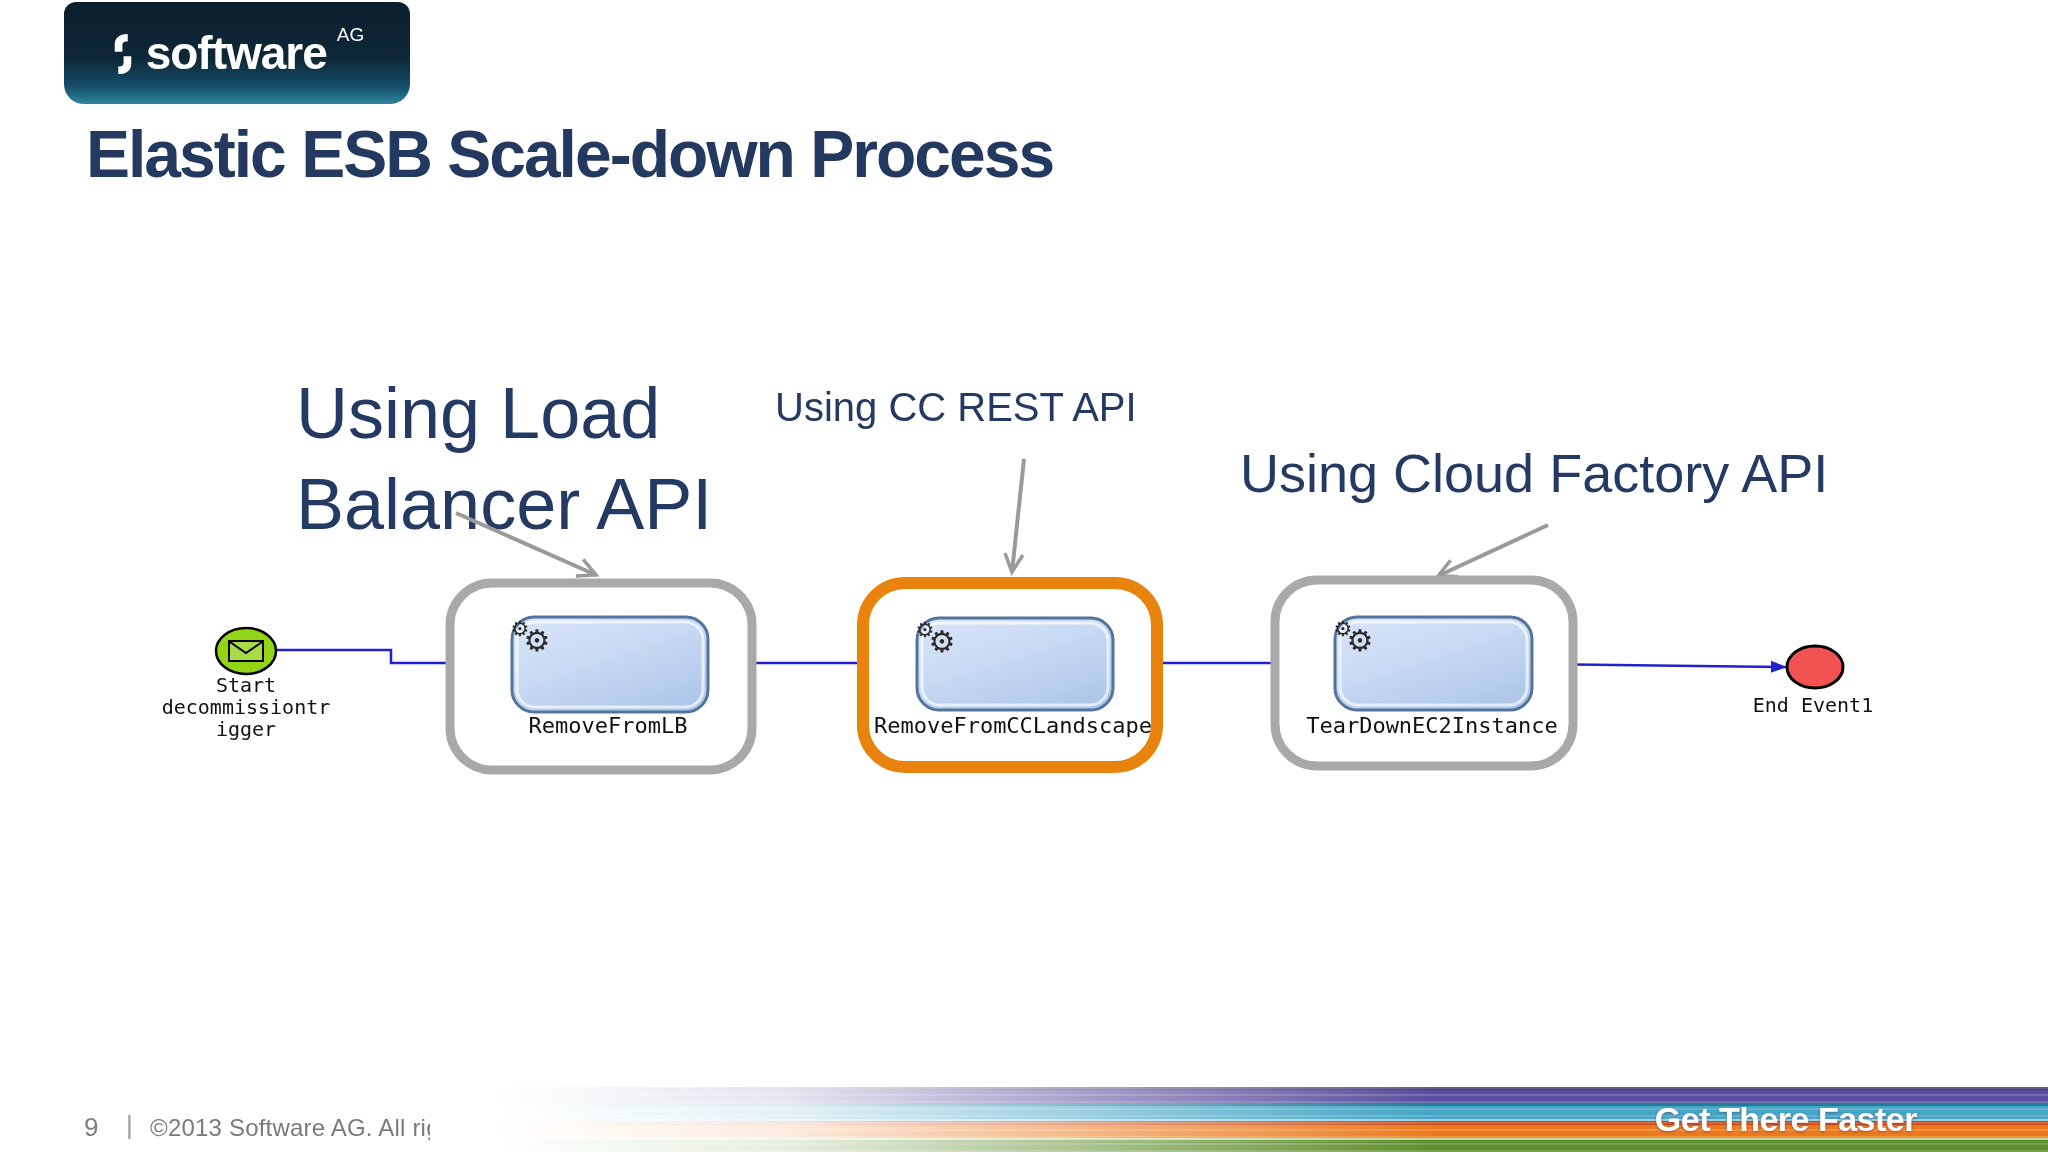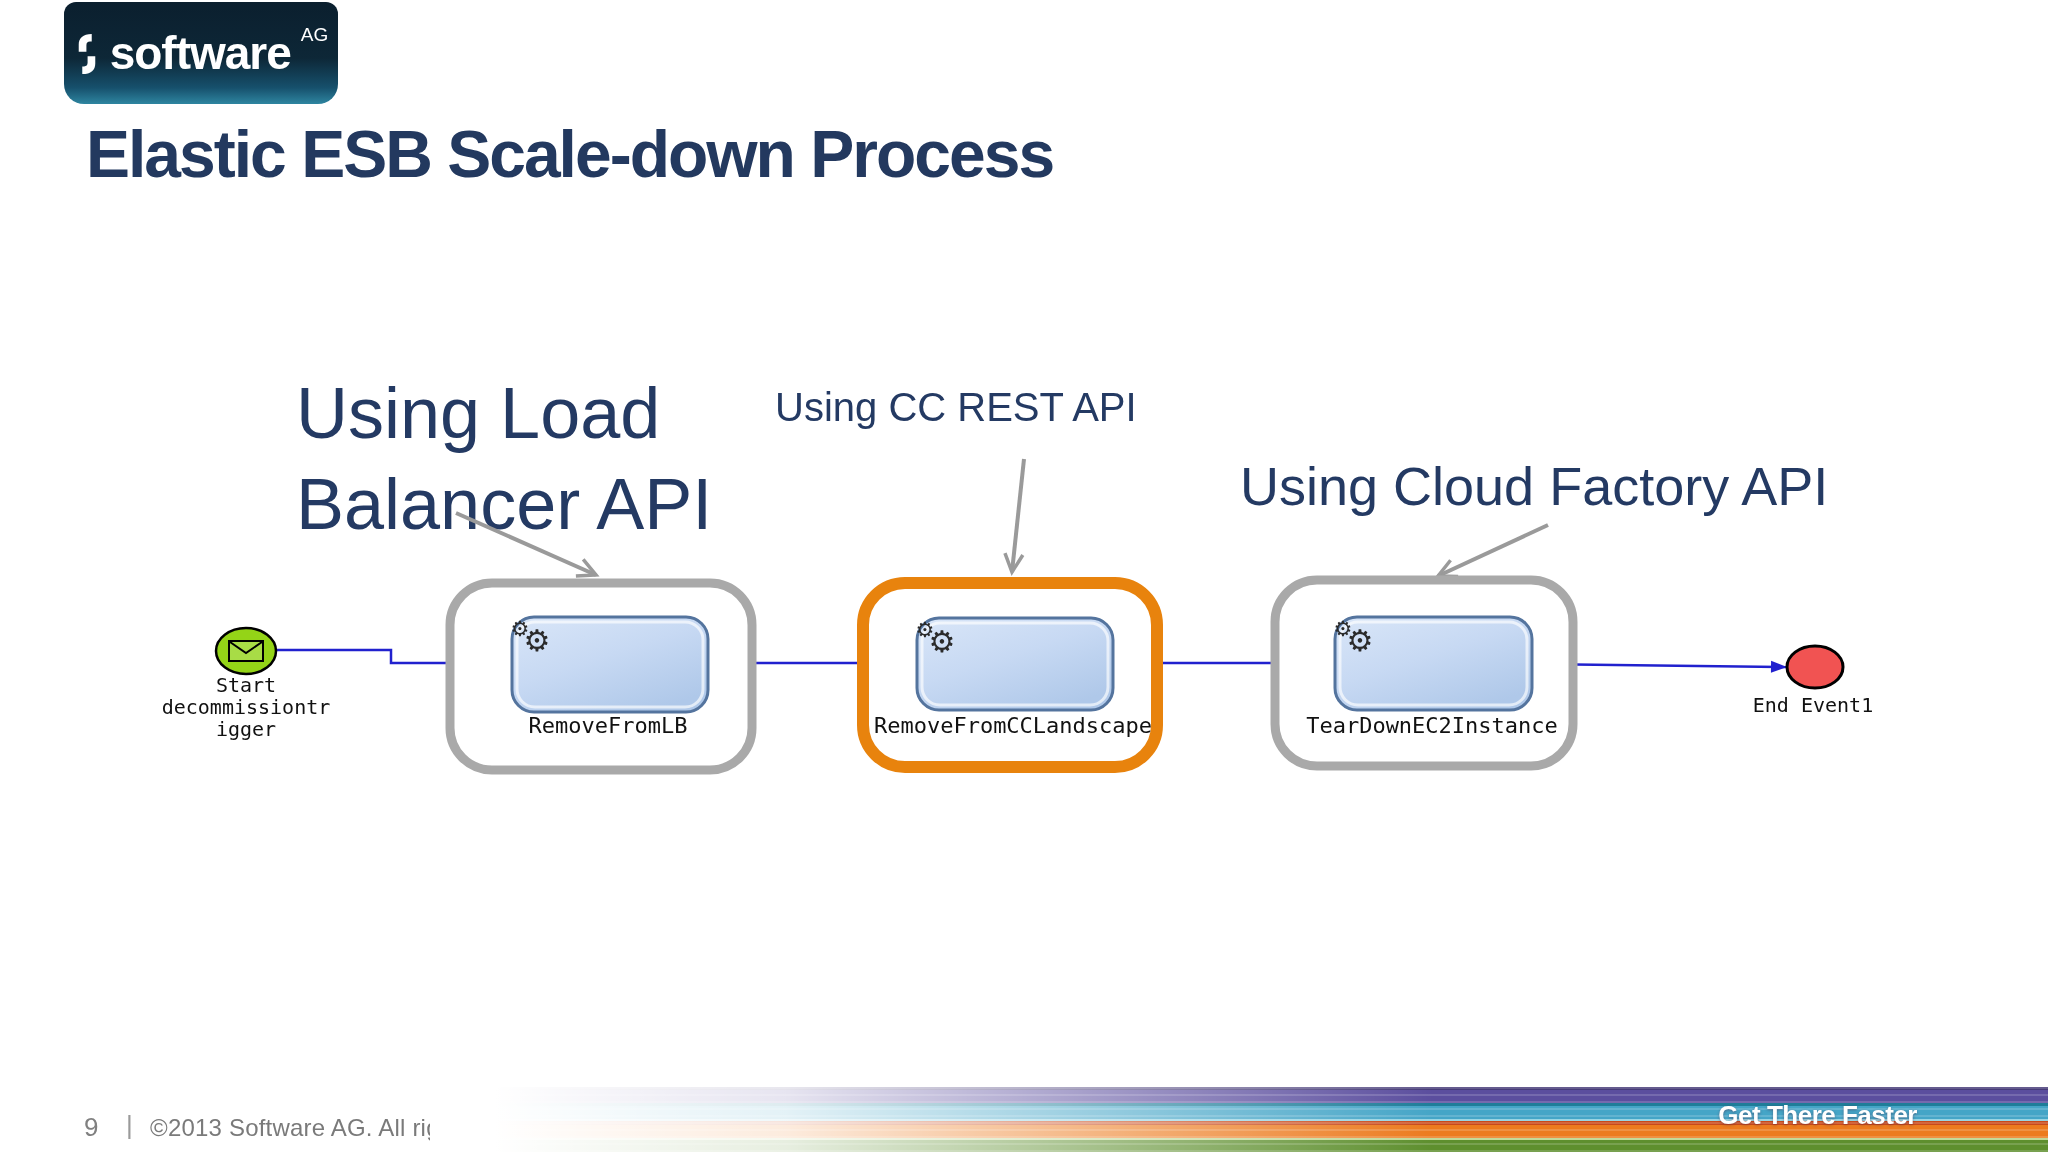--- a/index.html
+++ b/index.html
@@ -2,40 +2,40 @@
 <html><head>
 <meta charset="utf-8">
 <style>
   html,body{margin:0;padding:0;background:#888;}
   .slide{
     position:relative; width:2048px; height:1152px; background:#ffffff;
     font-family:"Liberation Sans", sans-serif; overflow:hidden;
   }
   
   .logo{
-    position:absolute; left:64px; top:2px; width:274px; height:102px;
+    position:absolute; left:64px; top:2px; width:346px; height:102px;
     border-radius:12px 12px 20px 20px;
     background:linear-gradient(180deg,#0B1F2E 0%,#0D2737 55%,#16506C 84%,#2E85A0 100%);
     display:flex; align-items:center; justify-content:center; gap:10px;
   }
   .logo-mark{width:26px; height:44px; margin-top:2px;}
   .logo-brand{color:#fff; font-size:46px; font-weight:bold; letter-spacing:-1px; line-height:1;}
   .logo-ag{color:#fff; font-size:19px; font-weight:normal; align-self:flex-start; margin-top:22px;}
   
   .title{
     position:absolute; left:86px; top:116px; font-size:66px; font-weight:bold;
     color:#23395F; letter-spacing:-2px; white-space:nowrap;
   }
   
   .annotation{
     position:absolute; color:#243A63; white-space:pre-line; line-height:1.27;
   }
   .ann-1{left:296px; top:368px; font-size:72px;}
   .ann-2{left:775px; top:382px; font-size:40px;}
-  .ann-3{left:1240px; top:452px; font-size:54px;}
+  .ann-3{left:1240px; top:439px; font-size:54px;}
   
   .diagram{position:absolute; left:0; top:0; width:2048px; height:1152px;}
   .node-label{
     font-family:"DejaVu Sans Mono", monospace; fill:#111111;
   }
   
   .page-number{position:absolute; left:84px; top:1112px; font-size:26px; color:#808080;}
   .footer-divider{position:absolute; left:126px; top:1110px; font-size:26px; color:#9a9a9a;}
   .copyright{position:absolute; left:150px; top:1114px; font-size:24px; color:#7a7a7a; letter-spacing:0.2px;}
   
@@ -54,21 +54,21 @@
         #C2D898 79%, #C2D898 82%,
         #5E8F2E 82%, #5E8F2E 100%);
   }
   .band::after{
     content:""; position:absolute; inset:0;
     background:linear-gradient(to right, #ffffff 0%, #ffffff 4%,
       rgba(255,255,255,0.85) 22%, rgba(255,255,255,0) 62%);
   }
   .tagline{
     position:absolute; right:131px; top:13px; z-index:2;
-    color:#ffffff; font-size:26px; font-weight:bold; letter-spacing:-0.5px;
+    color:#ffffff; font-size:34px; font-weight:bold; letter-spacing:-0.5px;
     text-shadow:0 1px 3px rgba(70,30,60,0.45); white-space:nowrap;
   }
 </style>
 </head>
 <body>
 
 <div class="slide">
 
   <div class="logo">
     <svg class="logo-mark" viewBox="0 0 22 36">

